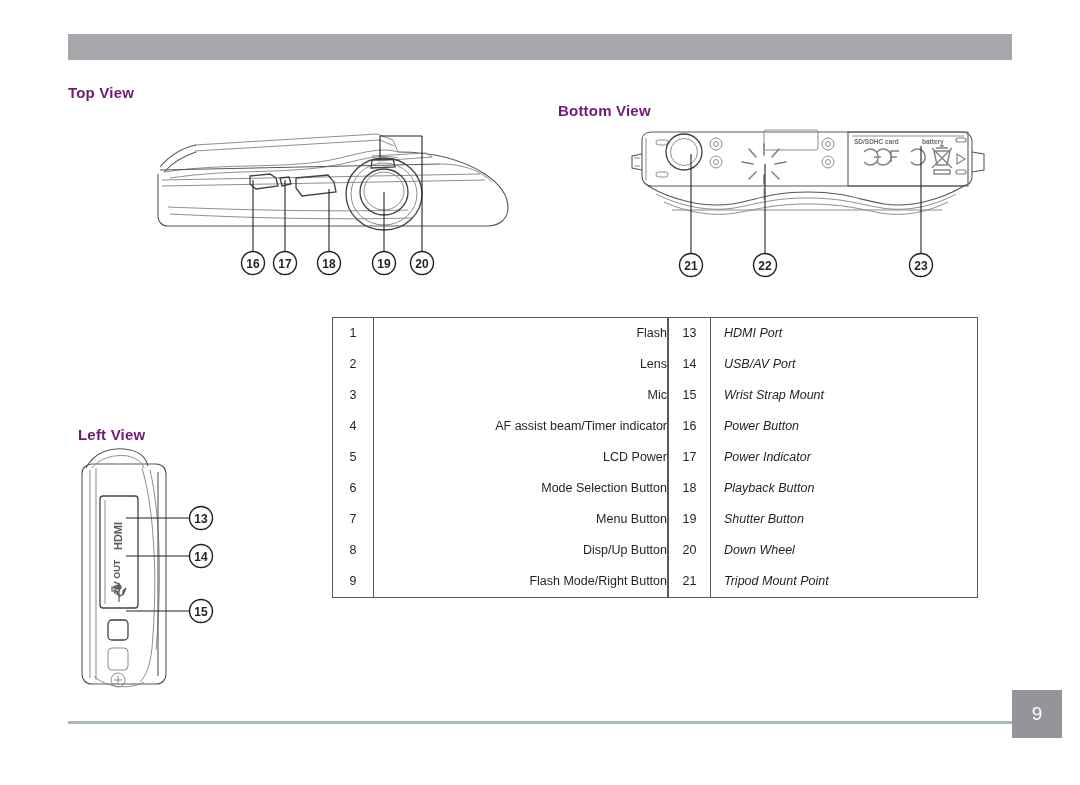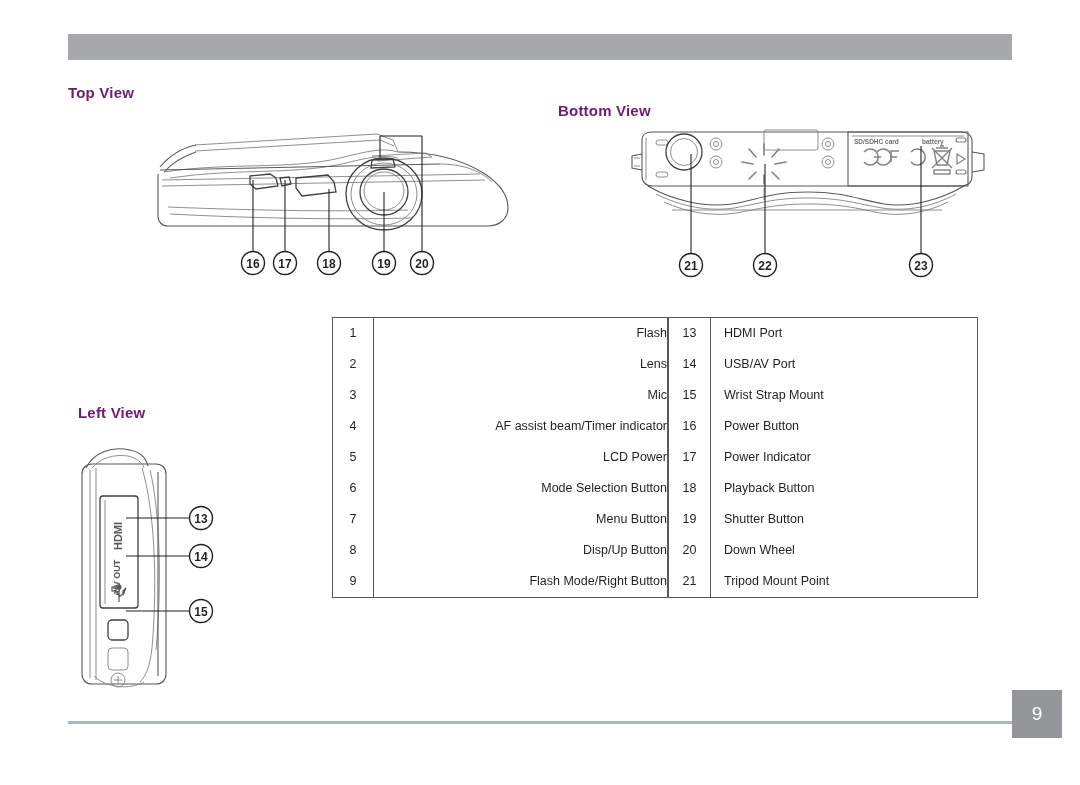--- a/index.html
+++ b/index.html
@@ -33,21 +33,21 @@
   .view-heading {
     position: absolute;
     font-size: 15px;
     font-weight: bold;
     letter-spacing: .2px;
     color: #701a75;
     white-space: nowrap;
   }
   #heading-top    { left: 68px;  top: 84px; }
   #heading-bottom { left: 558px; top: 84px; margin-top: 18px; }
-  #heading-left   { left: 78px;  top: 404px; }
+  #heading-left   { left: 78px;  top: 426px; }
 
   
   .figure { position: absolute; }
   #fig-top    { left: 140px; top: 112px; }
   #fig-bottom { left: 612px; top: 118px; }
   #fig-left   { left: 60px;  top: 438px; }
 
   
   .parts-table {
     position: absolute;
@@ -76,21 +76,21 @@
   .c-gap {
     width: 0;
     border-left: 1px solid #59595b !important;
   }
   .c-num-r {
     width: 41px;
     text-align: center;
     border-left: 1px solid #59595b !important;
     border-right: 1px solid #59595b !important;
   }
-  .c-lbl-right { padding-left: 13px !important; }
+  .c-lbl-right { padding-left: 13px !important; font-style: italic; }
   .empty-cell { height: 31px; }
 
   
   .footer-rule {
     position: absolute;
     left: 68px;
     top: 721px;
     width: 944px;
     height: 3px;
     background: #aab7bd;

